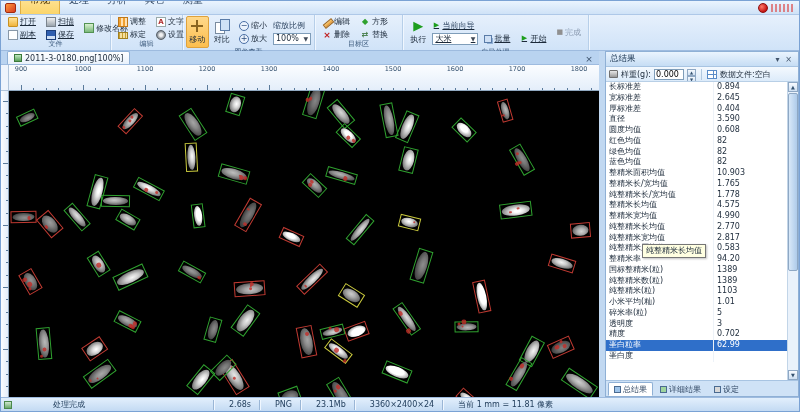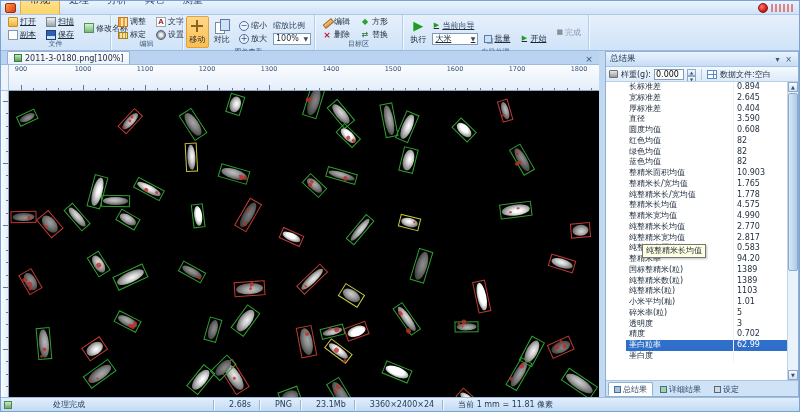--- a/index.html
+++ b/index.html
@@ -102,21 +102,21 @@
   .weight-input { width:30px; height:11px; border:1px solid #7f9db9; font-size:8px; padding:0 1px; font-family:"DejaVu Sans",sans-serif; }
   .spin { display:flex; flex-direction:column; width:9px; height:11px; }
   .spin span { flex:1; font-size:4px; line-height:5px; text-align:center; background:linear-gradient(#f4f9fe,#cfe0f2); border:1px solid #8fa8c4; color:#33506e; }
   .tb-sep { width:1px; height:11px; background:#b0c8e0; margin:0 2px; }
 
   .thead { display:flex; height:12px; }
   .thcell { background:linear-gradient(#fbfdff,#d8e7f6); border-right:1px solid #c2d5e8; border-bottom:1px solid #c2d5e8; font-size:8px; line-height:11px; padding:0 3px; color:#24405e; }
   .thcell.c1 { width:108px; }
   .thcell.c2 { flex:1; }
   .rows-wrap { flex:1; display:flex; overflow:hidden; }
-  .tbody { flex:1; overflow:hidden;padding-left:20px; }
+  .tbody { flex:1; overflow:hidden; }
   .trow { display:flex; height:10.75px; line-height:10.5px; font-size:8px; cursor:default; }
   .trow .tcell { padding:0 3px; white-space:nowrap; overflow:hidden; }
   .trow .c1 { width:108px; border-right:1px solid #edf2f8; }
   .trow .c2 { flex:1; }
   .trow.selected { background:#2f6fc9; color:#fff; }
   .vscroll { width:11px; background:#eaf2fb; border-left:1px solid #c2d5e8; position:relative; }
   .vs-btn { position:absolute; left:0; width:10px; height:10px; background:linear-gradient(#f8fbff,#cfe0f2); border:1px solid #8fa8c4; font-size:5px; line-height:9px; text-align:center; color:#33506e; }
   .vs-up { top:0; } .vs-dn { bottom:0; }
   .vs-thumb { position:absolute; left:0; top:11px; width:10px; height:178px; background:linear-gradient(90deg,#d8e8f8,#aecbea); border:1px solid #8fa8c4; border-radius:2px; }
 

